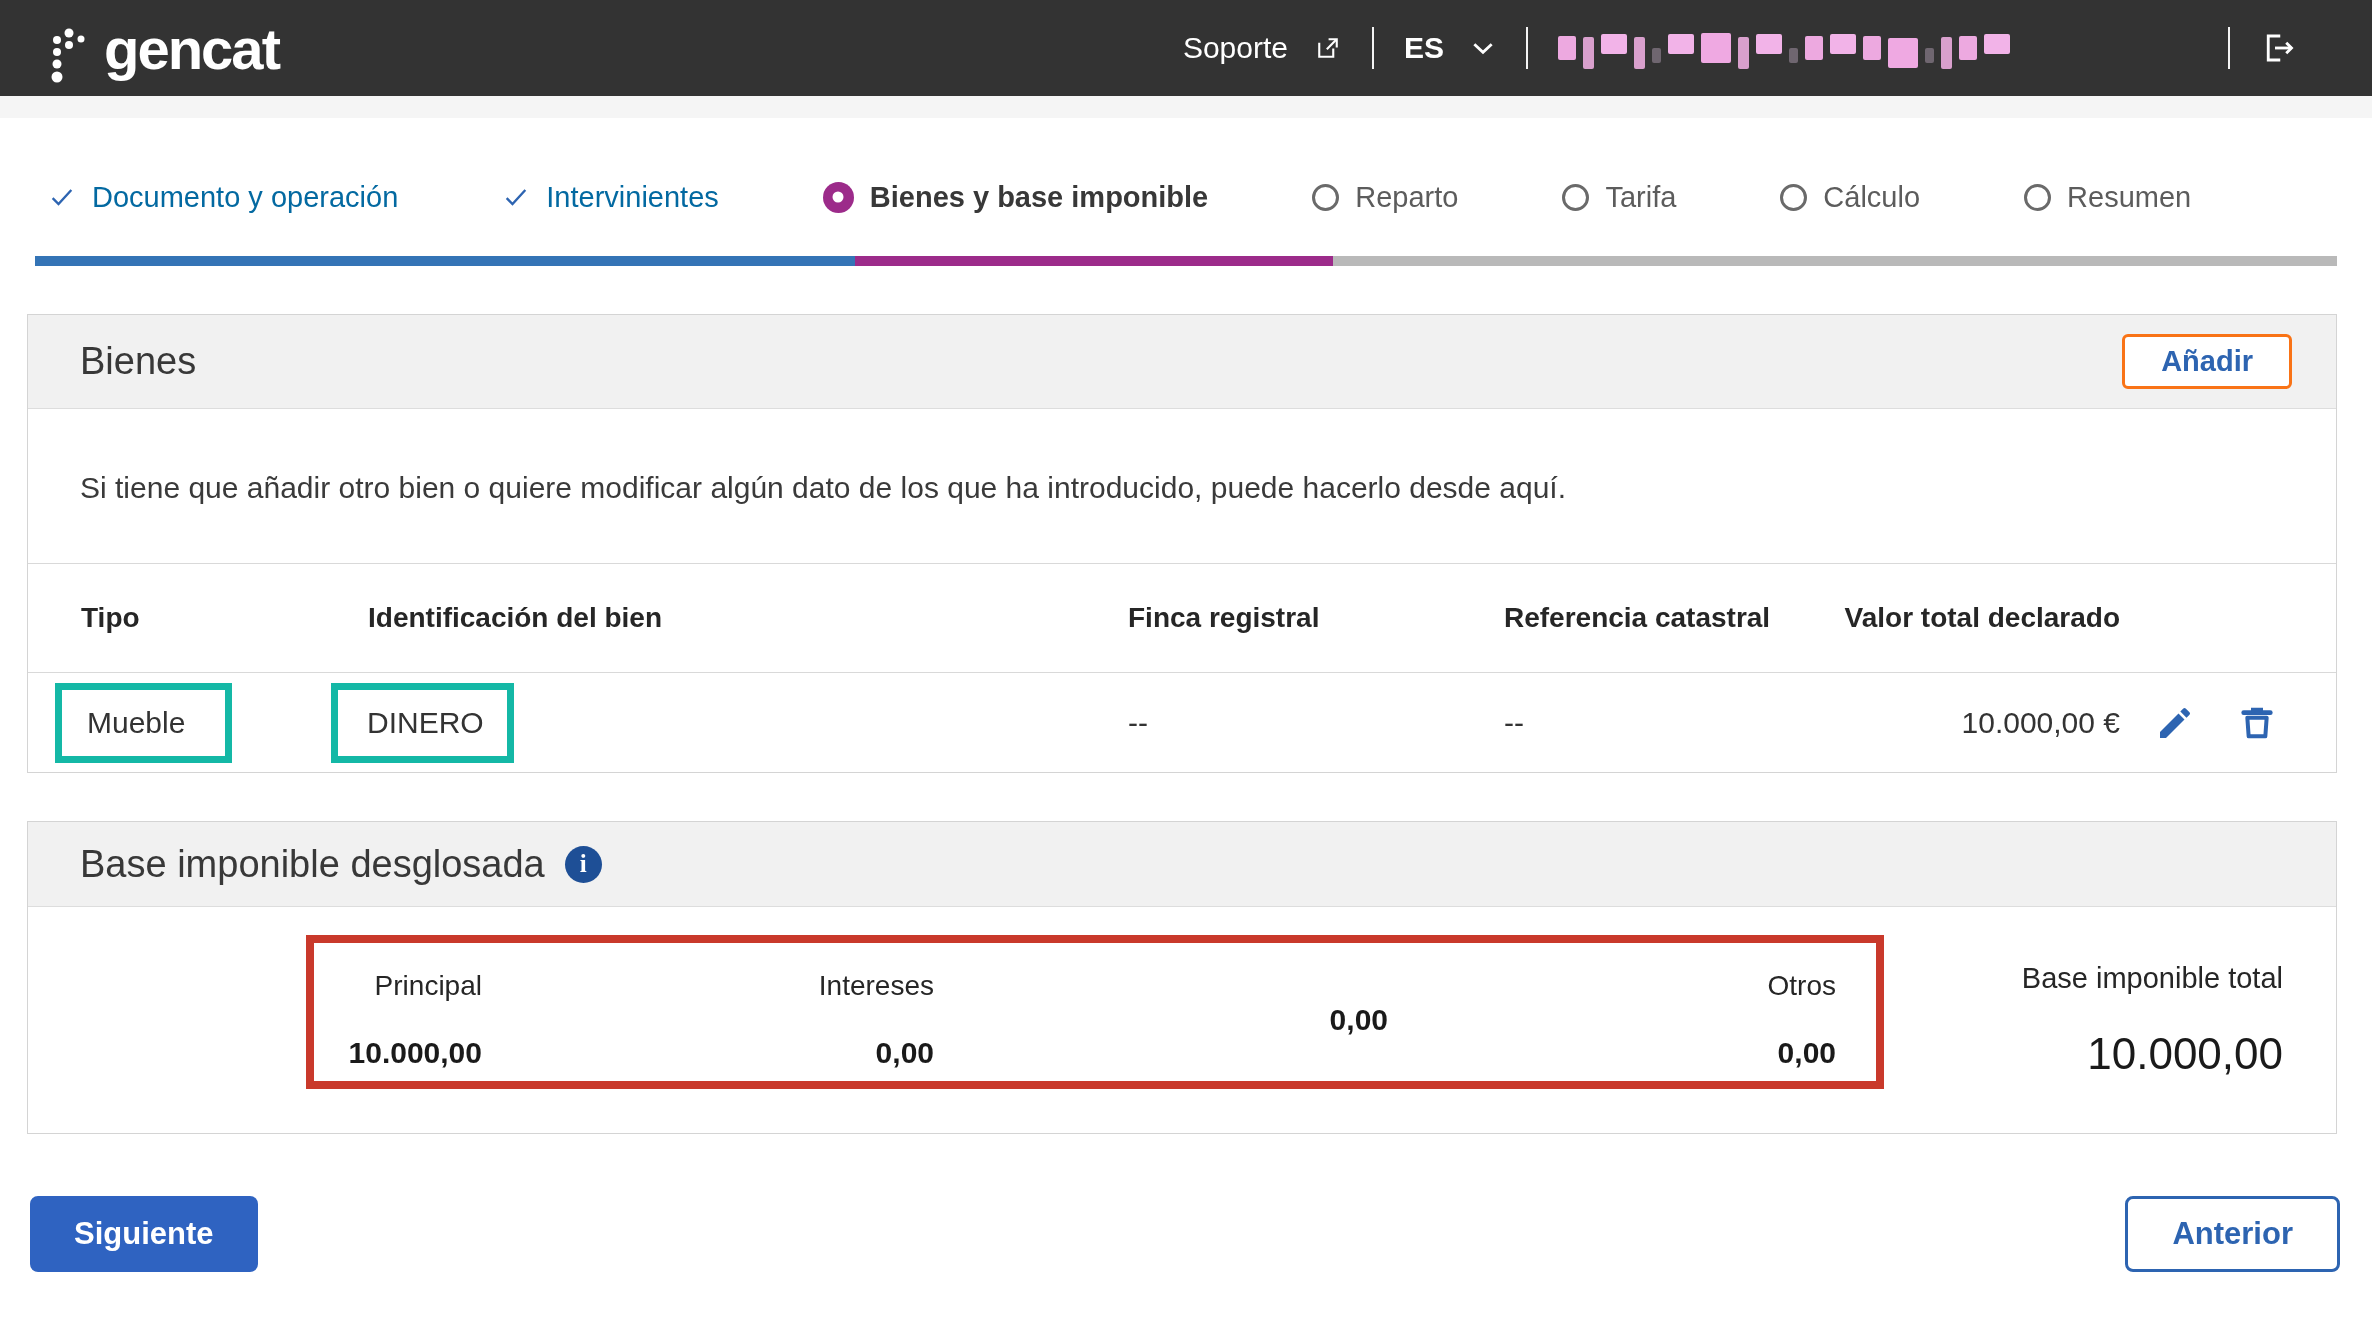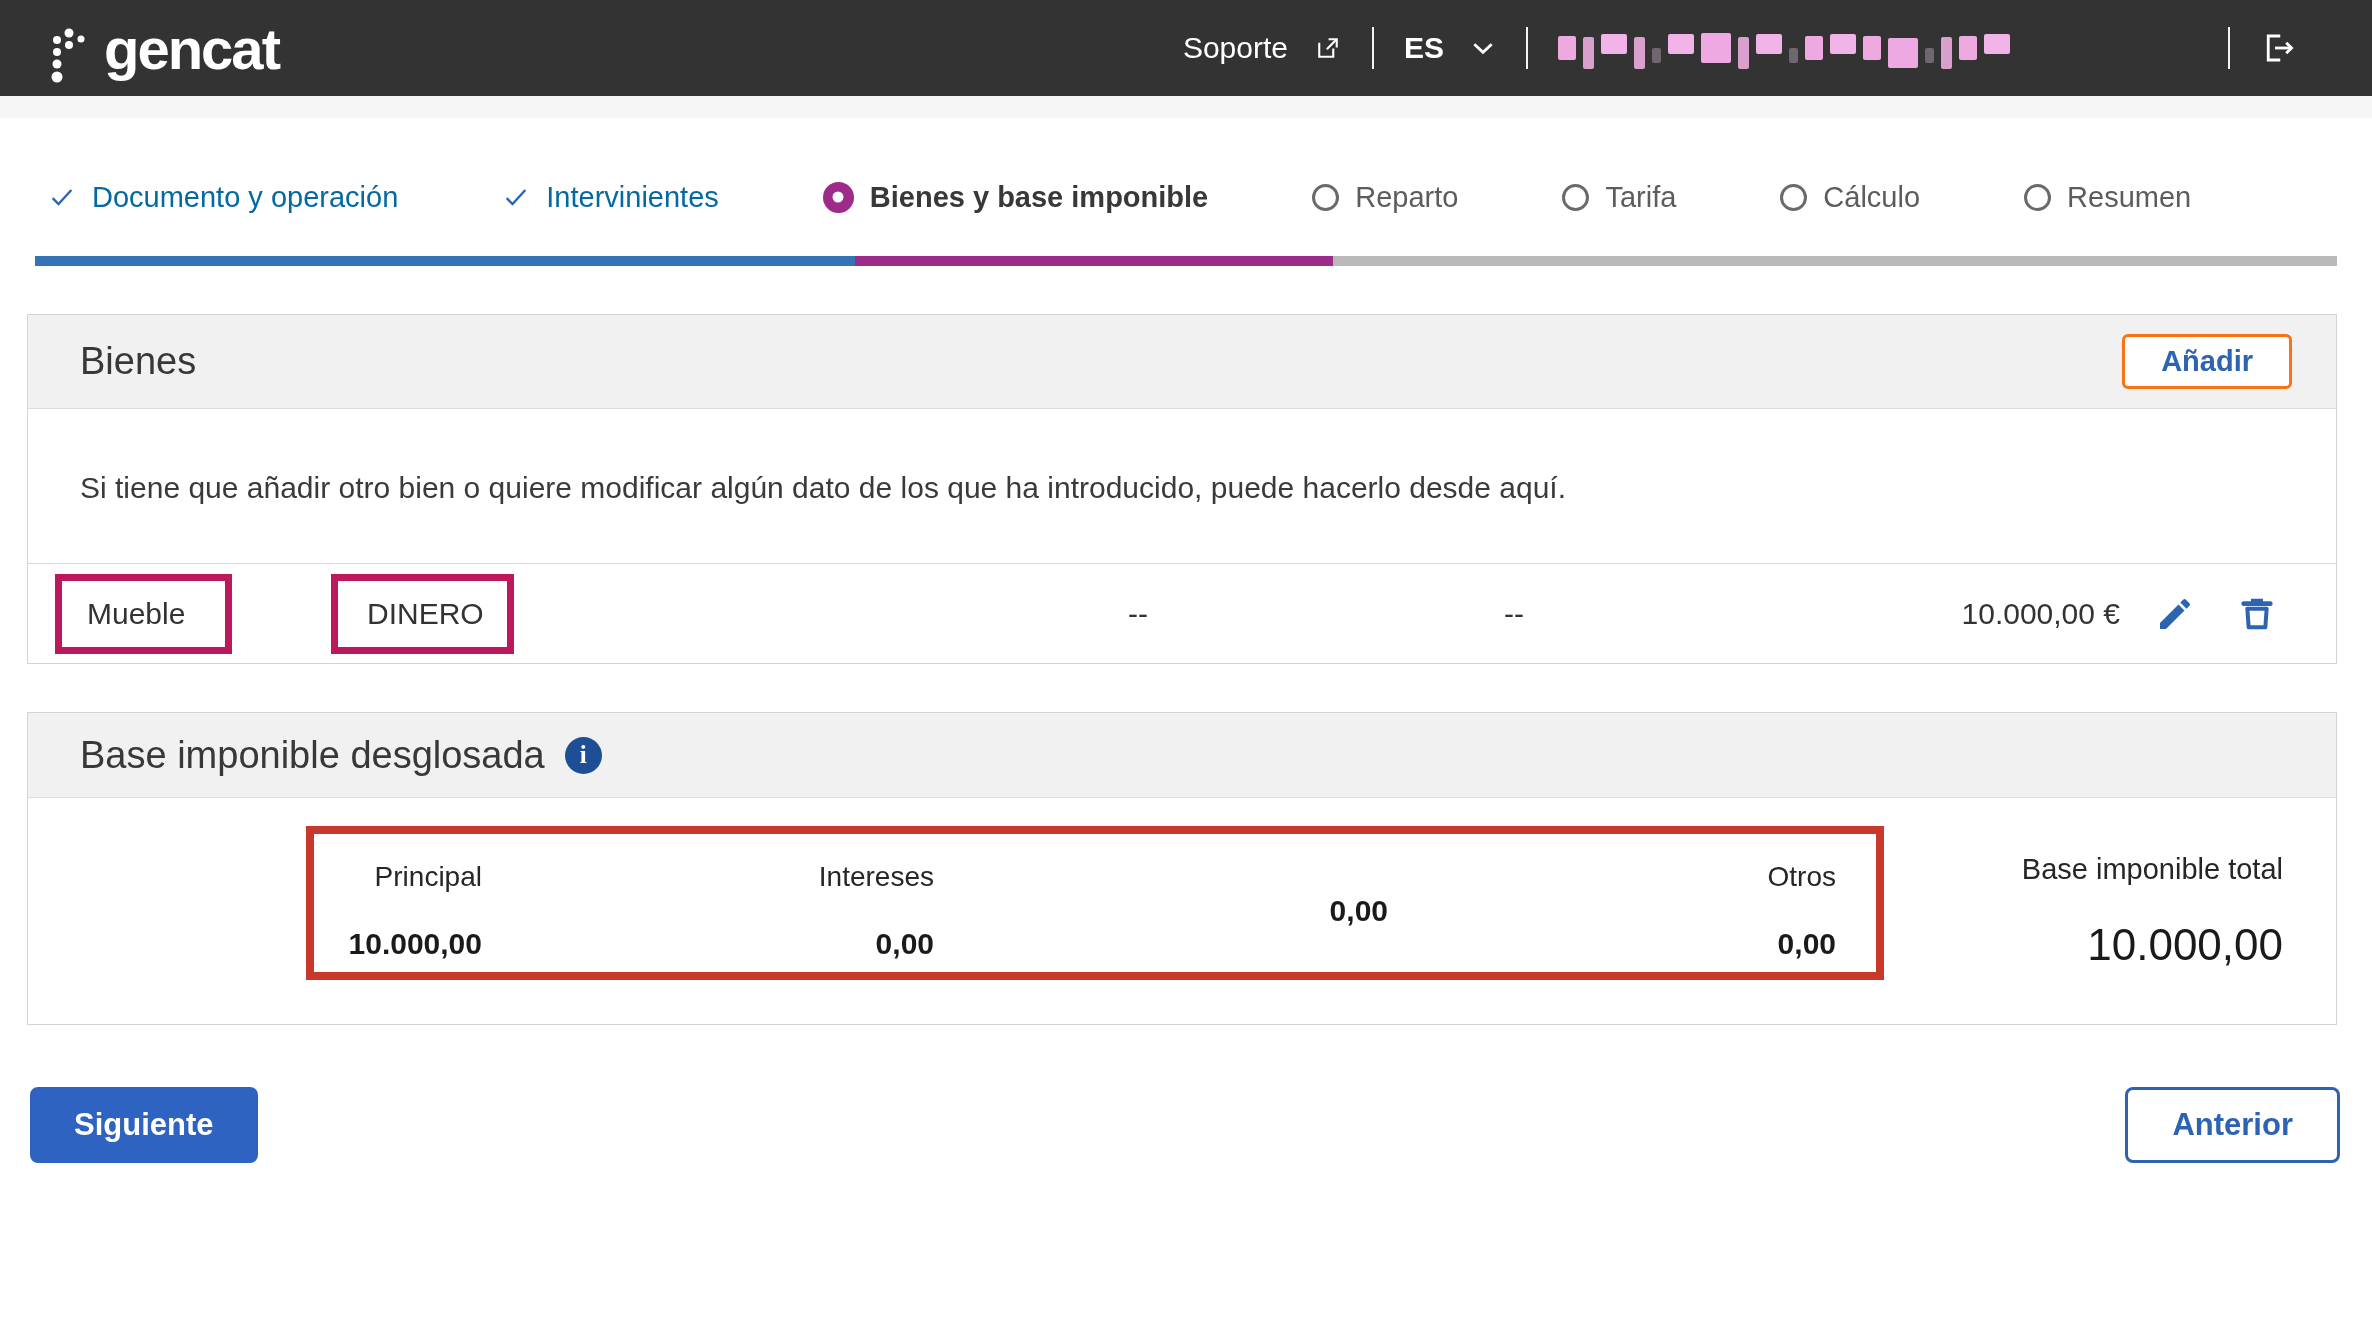--- a/index.html
+++ b/index.html
@@ -87,21 +87,21 @@
   }
   .t-row { display: flex; align-items: center; height: 99px; padding-left: 53px; font-size: 30px; color: #333; }
   .c1 { width: 287px; } .c2 { width: 760px; } .c3 { width: 376px; } .c4 { width: 335px; }
   .c5 { width: 281px; text-align: right; }
   .c-actions { flex: 1; display: flex; justify-content: flex-end; align-items: center; gap: 40px; padding-right: 58px; }
   .icon-btn { width: 42px; height: 42px; cursor: pointer; display: flex; align-items: center; justify-content: center; }
   .icon-btn svg { width: 40px; height: 40px; }
 
   .red-box {
     display: inline-flex; align-items: center;
-    border: 7px solid #be185d; height: 80px;
+    border: 7px solid #14b8a6; height: 80px;
   }
   .red-box--tipo  { width: 177px; margin-left: -26px; padding-left: 25px; }
   .red-box--ident { width: 183px; margin-left: -37px; padding-left: 29px; }
 
   
   .bi-body { position: relative; display: flex; height: 226px; padding-right: 53px; }
   .bi-col { display: flex; flex-direction: column; justify-content: center; gap: 34px; text-align: right; }
   .bi-col .bi-label { font-size: 28px; color: #262626; }
   .bi-col .bi-value { font-size: 30px; font-weight: bold; color: #1a1a1a; }
   .bi-c1 { width: 454px; } .bi-c2 { width: 452px; } .bi-c3 { width: 454px; } .bi-c4 { width: 448px; }
@@ -222,20 +222,27 @@
   <div class="p-active"></div>
   <div class="p-rest"></div>
 </div>
 
 <div class="card">
   <div class="card-header">
     <div class="card-title">Bienes</div>
     <button class="btn btn-add">Añadir</button>
   </div>
   <div class="help-text">Si tiene que añadir otro bien o quiere modificar algún dato de los que ha introducido, puede hacerlo desde aquí.</div>
+  <div class="t-head">
+    <div class="c1">Tipo</div>
+    <div class="c2">Identificación del bien</div>
+    <div class="c3">Finca registral</div>
+    <div class="c4">Referencia catastral</div>
+    <div class="c5">Valor total declarado</div>
+  </div>
   <div class="t-row">
     <div class="c1">
       <span class="red-box red-box--tipo">
         <span>Mueble</span>
       </span>
     </div>
     <div class="c2">
       <span class="red-box red-box--ident">
         <span>DINERO</span>
       </span>

